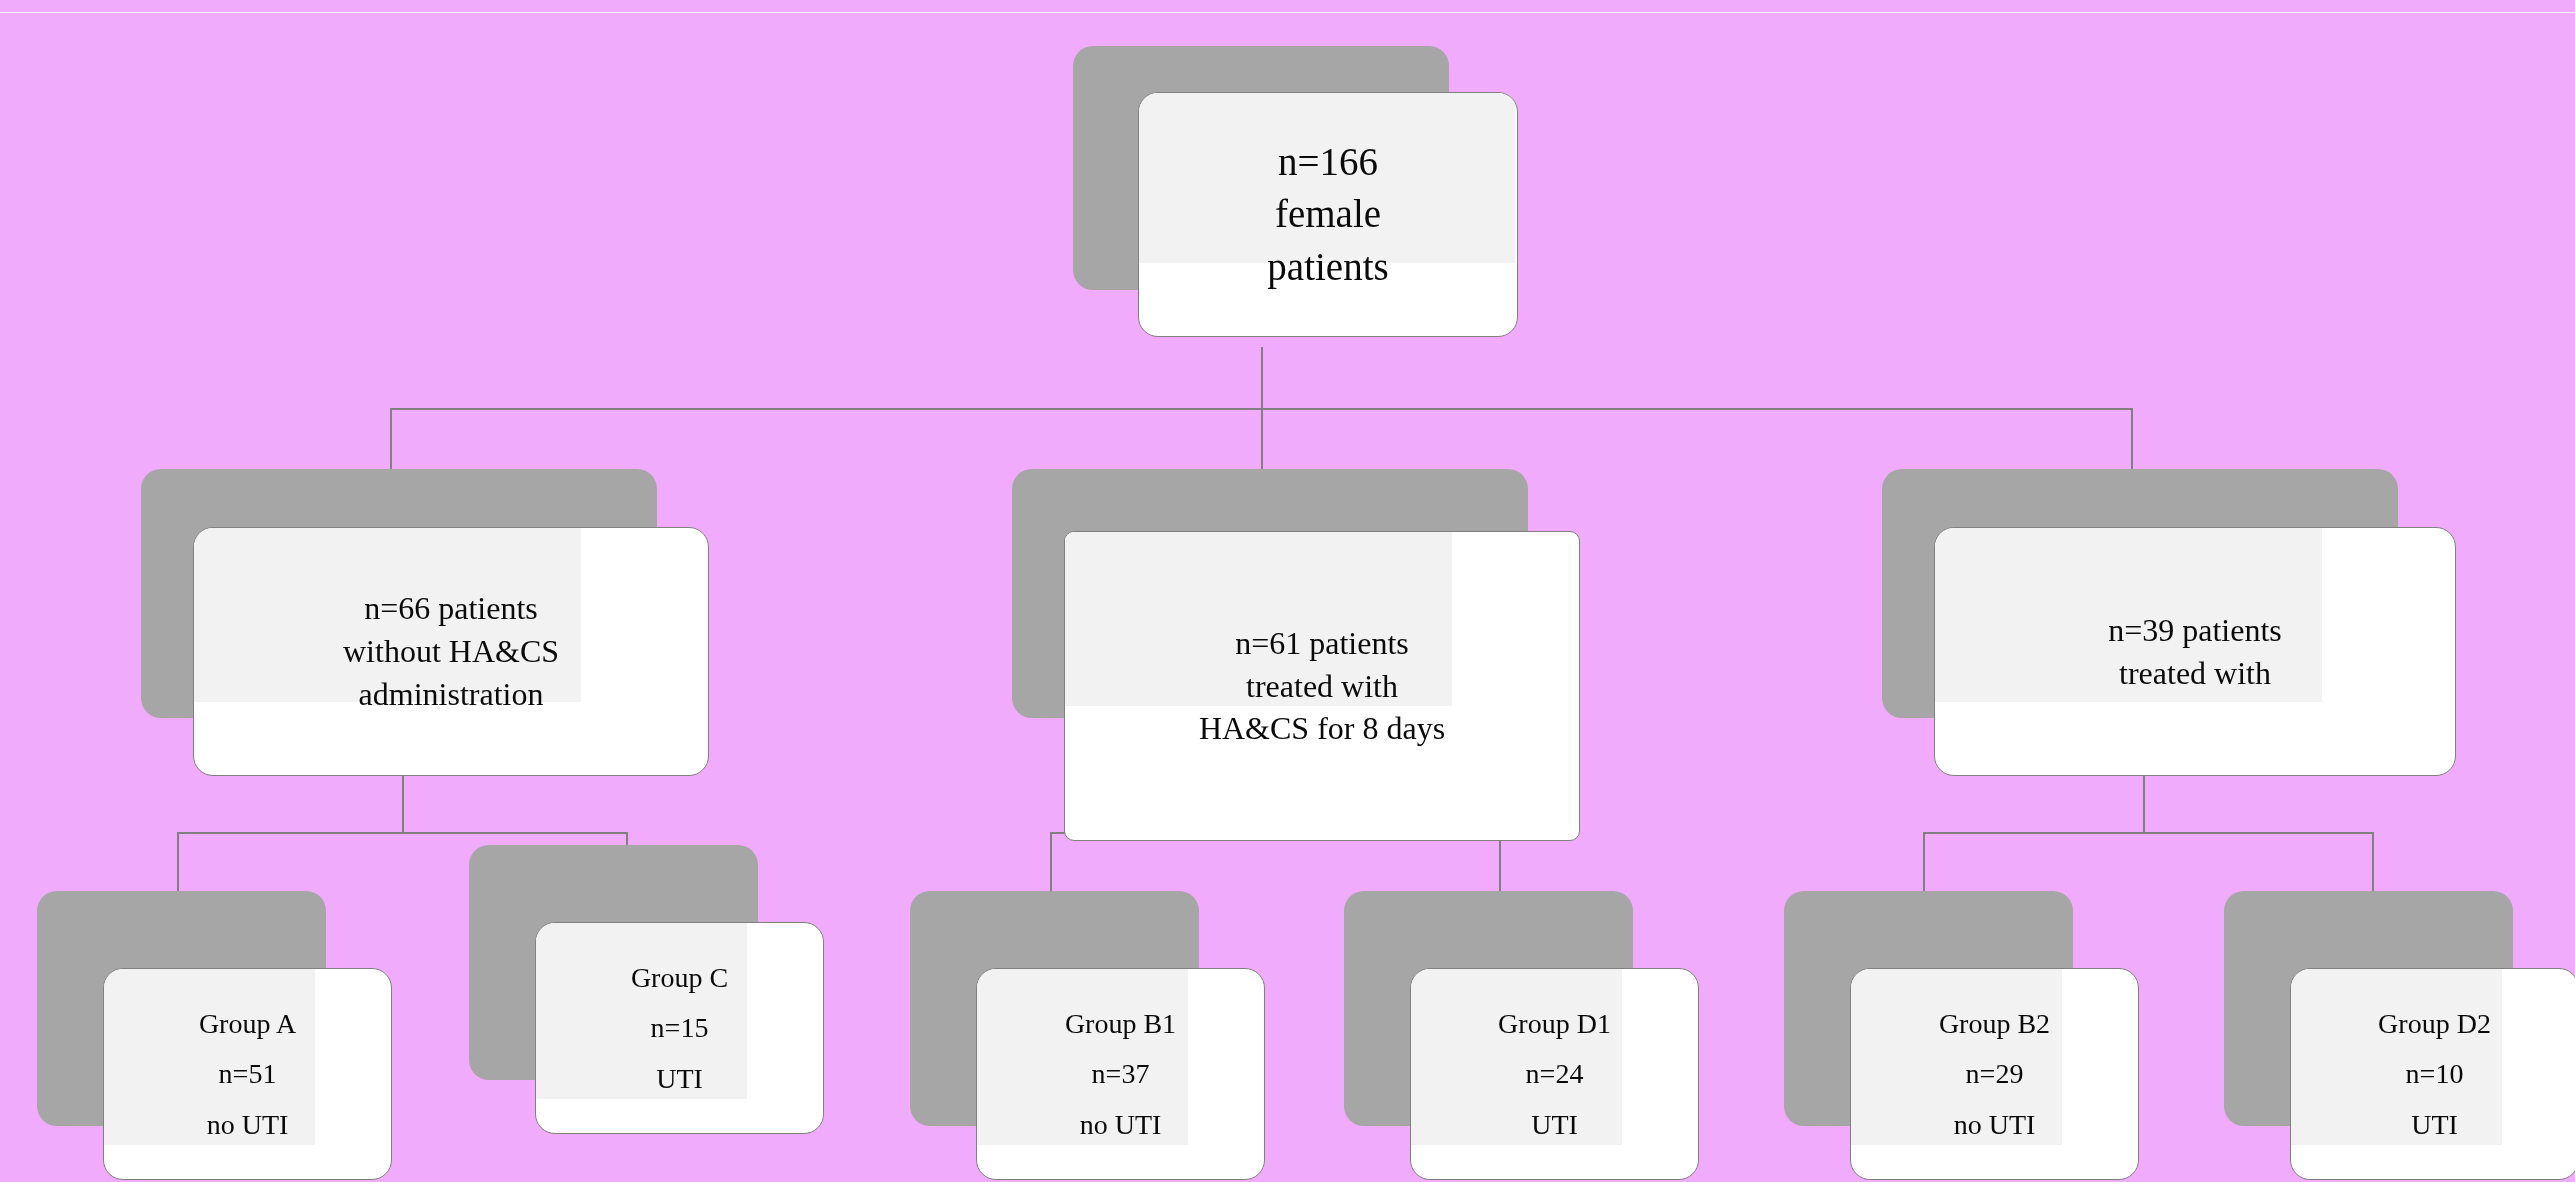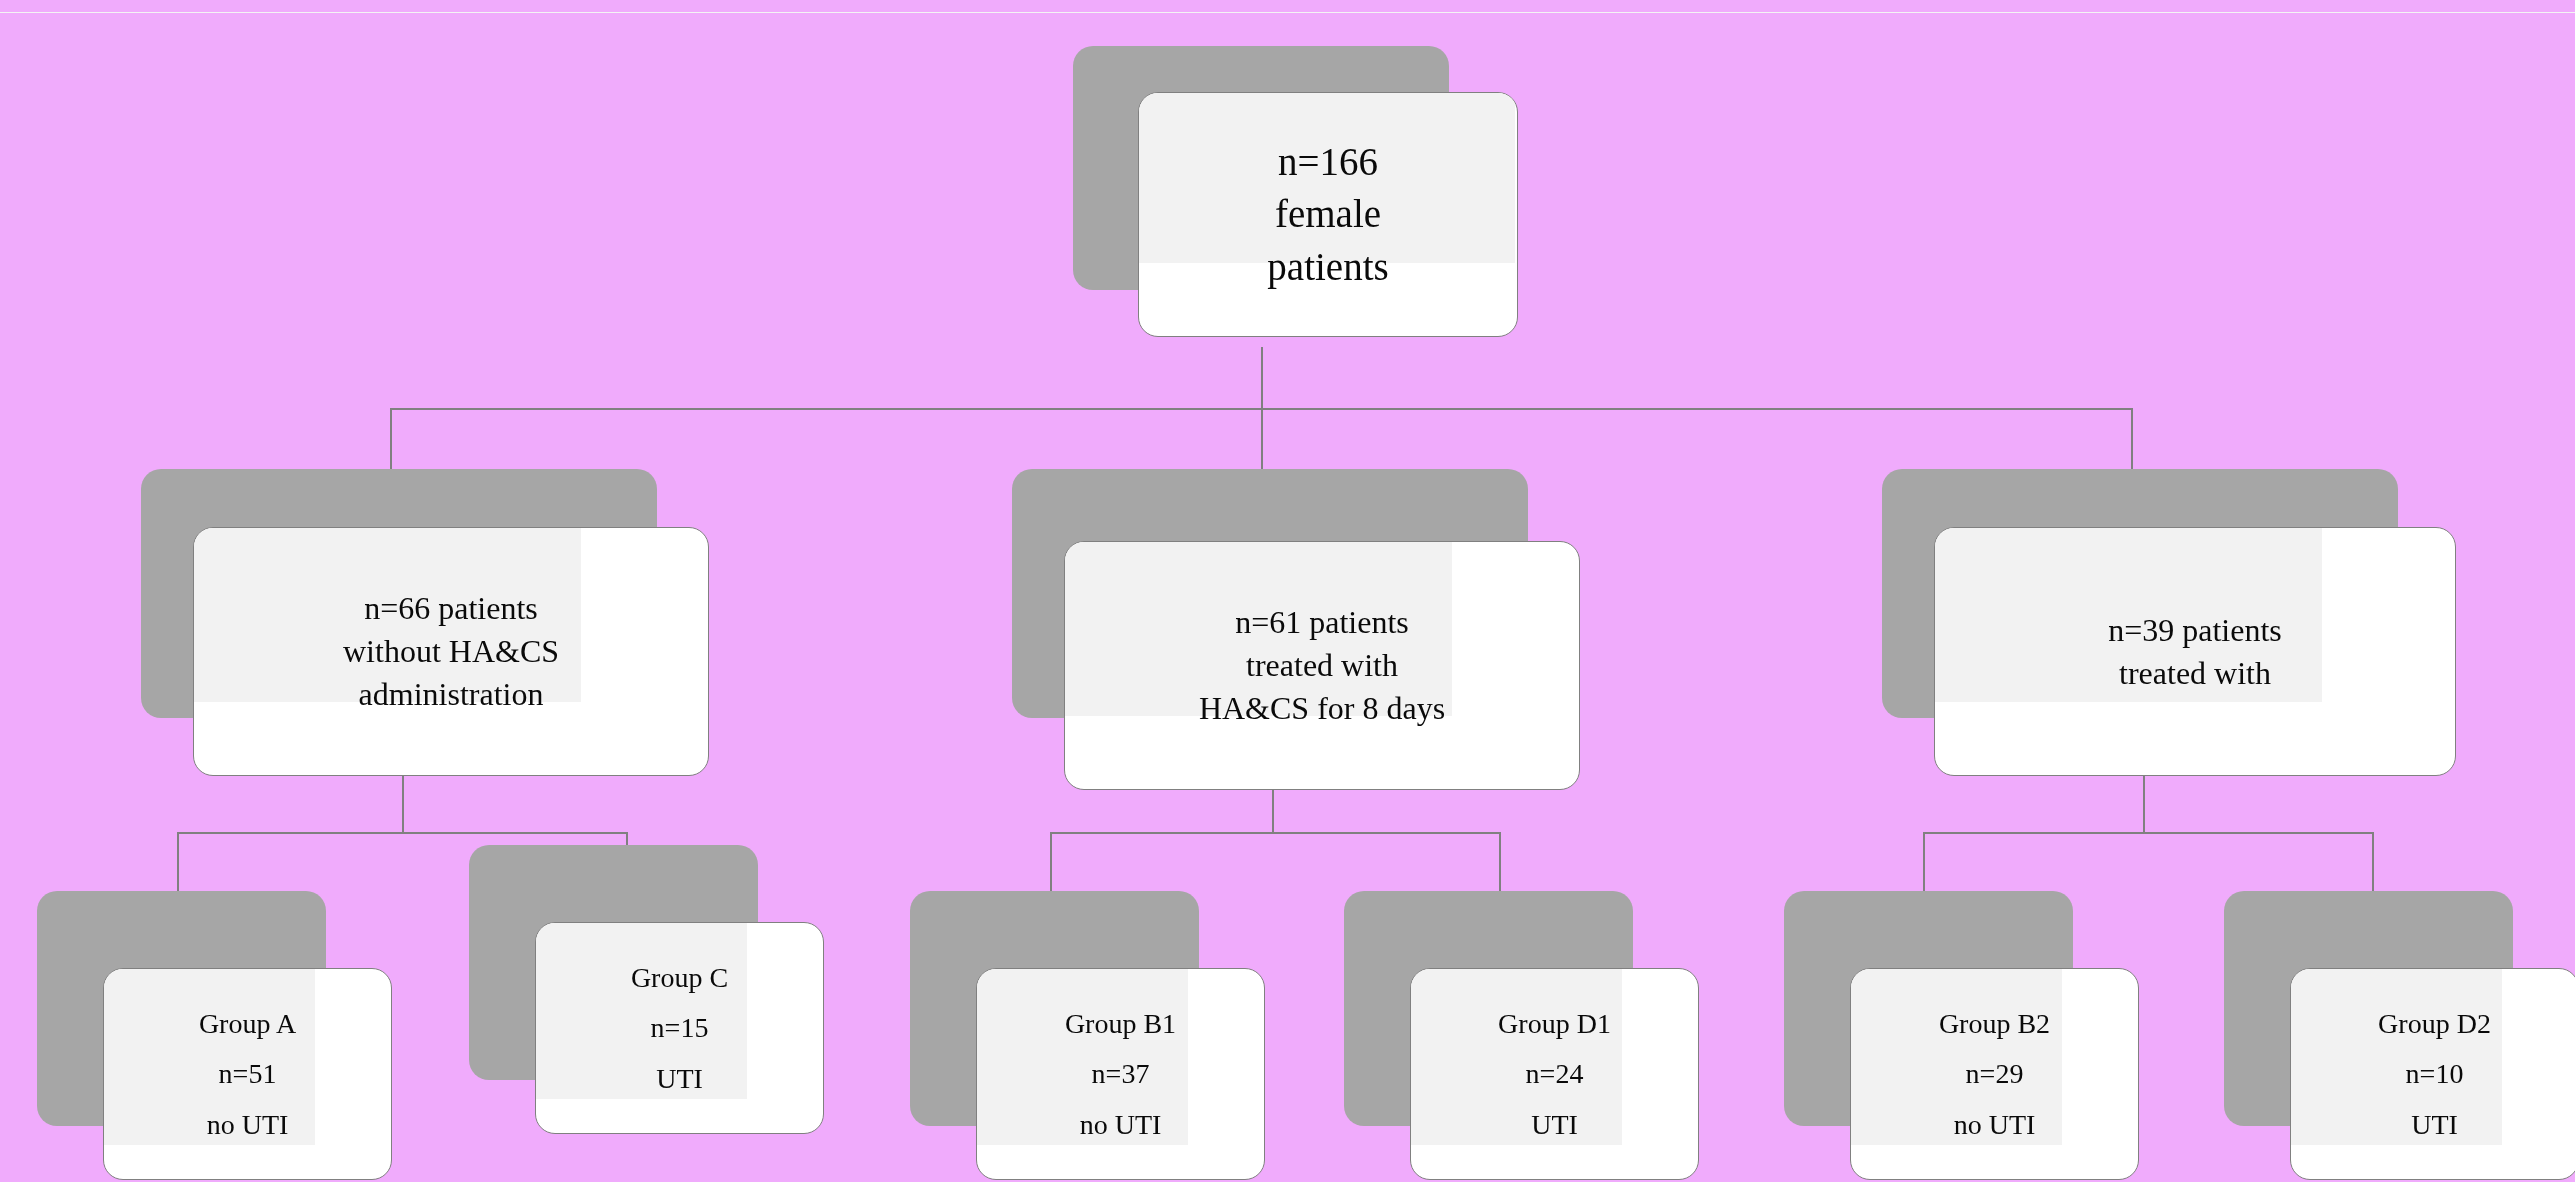--- a/index.html
+++ b/index.html
@@ -129,21 +129,21 @@
     <div class="shadow" style="width:516px; height:249px;"></div>
     <div class="card" style="left:52px; top:58px; width:516px; height:249px;">
       <div class="line">n=66 patients</div>
       <div class="line">without HA&amp;CS</div>
       <div class="line">administration</div>
     </div>
   </div>
 
   <div class="node lvl2" style="left:1012px; top:469px; width:599px; height:311px;">
     <div class="shadow" style="width:516px; height:249px;"></div>
-    <div class="card" style="left:52px; top:72px; width:516px; height:249px;">
+    <div class="card" style="left:52px; top:62px; width:516px; height:310px;border-radius:10px;">
       <div class="line">n=61 patients</div>
       <div class="line">treated with</div>
       <div class="line">HA&amp;CS for 8 days</div>
     </div>
   </div>
 
   <div class="node lvl2" style="left:1882px; top:469px; width:599px; height:311px;font-family:Liberation Serif, serif;">
     <div class="shadow" style="width:516px; height:249px;"></div>
     <div class="card" style="left:52px; top:58px; width:522px; height:249px;">
       <div class="line">n=39 patients</div>

